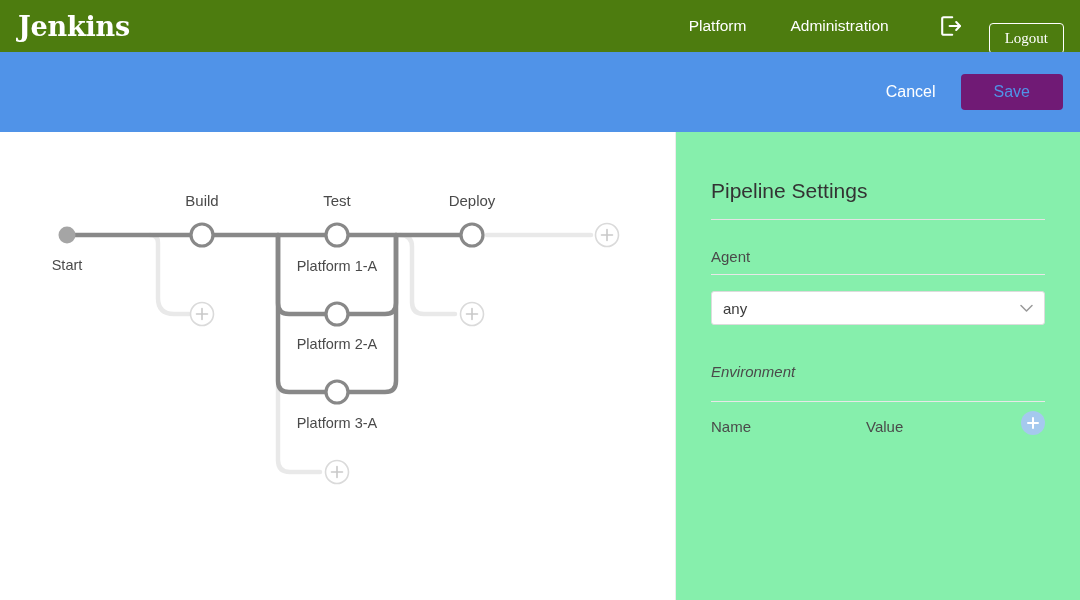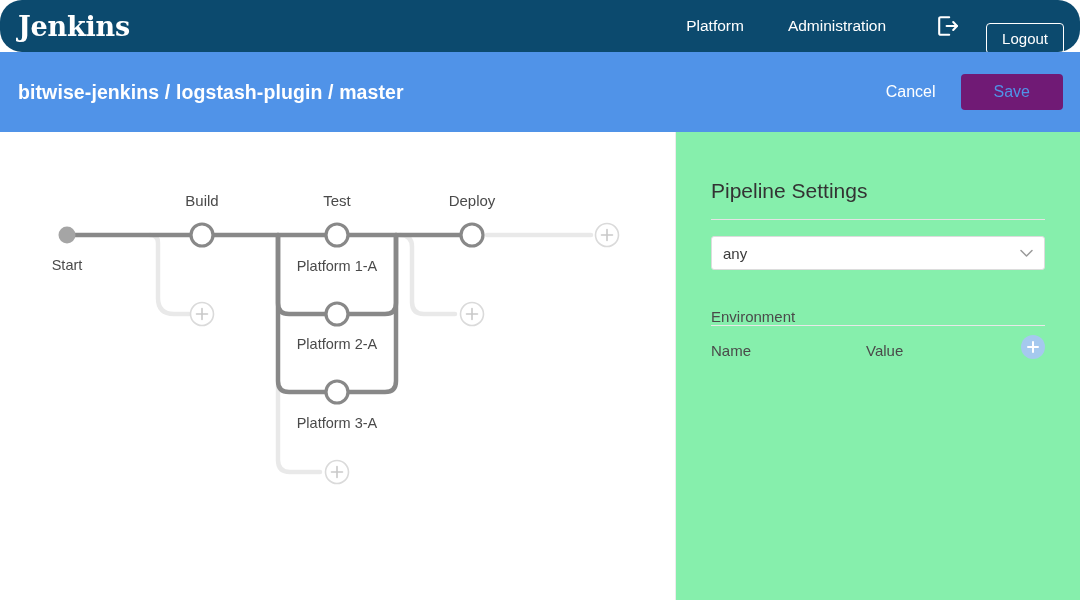--- a/index.html
+++ b/index.html
@@ -7,42 +7,42 @@
     width: 1080px; height: 600px;
     background: #ffffff;
     font-family: "Liberation Sans", sans-serif;
     overflow: hidden;
   }
   #app { position: relative; width: 1080px; height: 600px; }
 
   
   .topbar {
     position: absolute; left: 0; top: 0; width: 1080px; height: 52px;
-    background: #0c4a6e;
-    display: flex; align-items: center; border-radius: 22px;
+    background: #4d7c0f;
+    display: flex; align-items: center;
   }
   .brand {
     margin-left: 18px;
     font-family: "DejaVu Serif", "Liberation Serif", serif;
     font-weight: bold; font-size: 27px; color: #ffffff;
     letter-spacing: -0.2px;
   }
   .nav-right {
     margin-left: auto; margin-right: 16px;
     display: flex; align-items: center; gap: 0px;
   }
   .nav-link {
     color: #ffffff; font-size: 15.5px; padding: 0 22px;
     text-decoration: none; white-space: nowrap;
   }
   .logout-icon { margin: 0 26px 0 28px; display: flex; align-items: center; }
   .logout-btn {
     border: 1.5px solid #ffffff; border-radius: 4px;
     color: #ffffff; background: transparent;
-    font-size: 15px; font-family: Liberation Sans, sans-serif;
+    font-size: 15px; font-family: Liberation Serif, serif;
     padding: 7px 15px; cursor: pointer; line-height: 1; margin-top: 24px;
   }
 
   
   .crumbbar {
     position: absolute; left: 0; top: 52px; width: 1080px; height: 80px;
     background: #5093e8;
     display: flex; align-items: center;
   }
   .crumb {
@@ -109,22 +109,23 @@
     font-family: "Liberation Sans", sans-serif;
     padding: 0 32px 0 11px;
     display: flex; align-items: center; cursor: pointer;
   }
   .chev {
     position: absolute; right: 12px; top: 0; height: 34px;
     display: flex; align-items: center; pointer-events: none;
   }
   .env-head {
     font-size: 15px; color: #4a4a4a;
-    padding-top: 38px; padding-bottom: 0;
+    padding-top: 38px; padding-bottom: 21px;
     border-bottom: 1px solid #e8e8e8;
+    font-style: italic;
   }
   .env-cols {
     position: relative; display: flex; align-items: center;
     padding-top: 16px;
   }
   .col-name { font-size: 15px; color: #4a4a4a; width: 155px; }
   .col-value { font-size: 15px; color: #4a4a4a; }
   .add-env {
     position: absolute; right: 0; top: 9px;
     width: 24px; height: 24px; border-radius: 50%;
@@ -147,27 +148,20 @@
           <path d="M13.2 3.2H4.6a1.4 1.4 0 0 0-1.4 1.4v14.8a1.4 1.4 0 0 0 1.4 1.4h8.6" stroke="#ffffff" stroke-width="2.1" stroke-linecap="round" stroke-linejoin="round"></path>
           <path d="M10.6 12h10.2" stroke="#ffffff" stroke-width="2.1" stroke-linecap="round"></path>
           <path d="M17.2 8.1 21 12l-3.8 3.9" stroke="#ffffff" stroke-width="2.1" stroke-linecap="round" stroke-linejoin="round"></path>
         </svg>
       </span>
       <button class="logout-btn">Logout</button>
     </div>
   </div>
 
   <div class="crumbbar">
-    <div class="crumb">
-      <span>bitwise-jenkins</span>
-      <span class="sep">/</span>
-      <span>logstash-plugin</span>
-      <span class="sep">/</span>
-      <span>master</span>
-    </div>
     <div class="crumb-actions">
       <button class="cancel-btn">Cancel</button>
       <button class="save-btn">Save</button>
     </div>
   </div>
 
   <div class="canvas">
 
     <svg class="graph" width="675" height="468" viewBox="0 0 675 468">
 
@@ -230,20 +224,21 @@
     <div class="node-label" style="left:472px; top:60px;">Deploy</div>
 
     <div class="branch-label" style="left:337px; top:126px;text-align:center;">Platform 1-A</div>
     <div class="branch-label" style="left:337px; top:204px;">Platform 2-A</div>
     <div class="branch-label" style="left:337px; top:283px;">Platform 3-A</div>
   </div>
 
   <div class="panel">
     <div class="panel-title">Pipeline Settings</div>
 
+    <div class="field-label">Agent</div>
     <div class="select-wrap">
       <div class="select-box">any</div>
       <span class="chev">
         <svg width="13" height="9" viewBox="0 0 13 9" fill="none" aria-hidden="true">
           <path d="M1 1.5 6.5 7 12 1.5" stroke="#9a9a9a" stroke-width="1.5" stroke-linecap="round" stroke-linejoin="round"></path>
         </svg>
       </span>
     </div>
 
     <div class="env-head">Environment</div>

